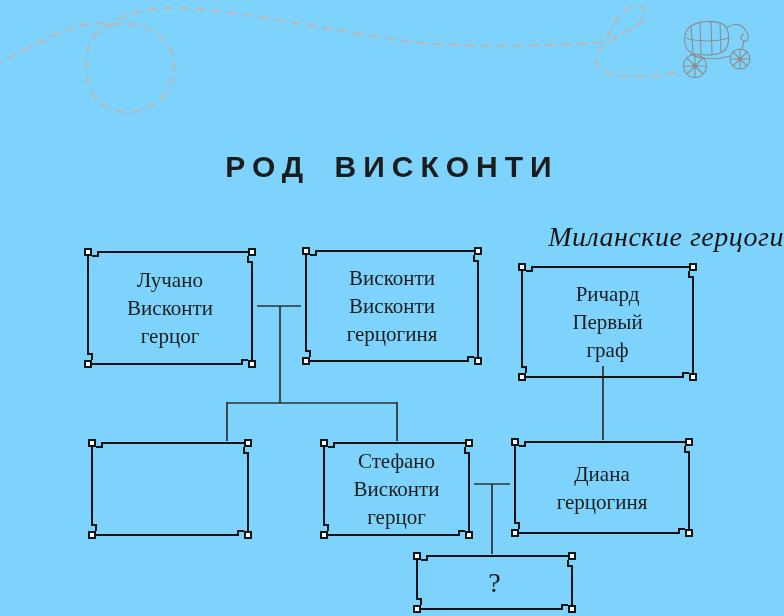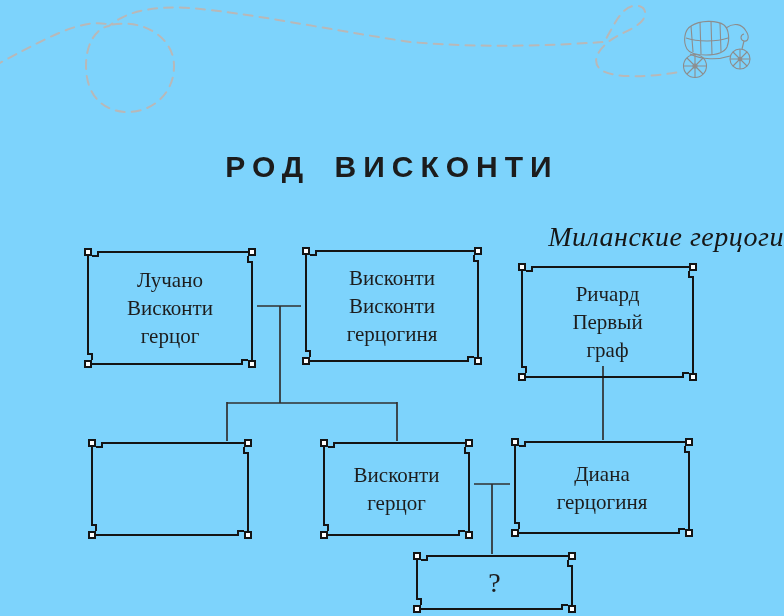--- a/index.html
+++ b/index.html
@@ -161,20 +161,21 @@
     <svg class="frame" viewBox="0 0 155 102">
           <g fill="#ffffff" stroke="#141414" stroke-width="2">
             <rect x="2" y="2" width="6" height="6"></rect>
             <rect x="147" y="2" width="6" height="6"></rect>
             <rect x="2" y="94" width="6" height="6"></rect>
             <rect x="147" y="94" width="6" height="6"></rect>
             <path fill="none" d="M 5 9 V 87 H 9 V 93 M 9 97 H 140 V 93 H 146 M 150 93 V 15 H 146 V 9 M 146 5 H 15 V 9 H 9"></path>
           </g>
         </svg>
     <div class="node-text">
+          <div>Стефано</div>
           <div>Висконти</div>
           <div>герцог</div>
         </div>
   </div>
       <div class="node" style="left: 510px; top: 437px; width: 184px; height: 101px;">
     <svg class="frame" viewBox="0 0 184 101">
           <g fill="#ffffff" stroke="#141414" stroke-width="2">
             <rect x="2" y="2" width="6" height="6"></rect>
             <rect x="176" y="2" width="6" height="6"></rect>
             <rect x="2" y="93" width="6" height="6"></rect>

